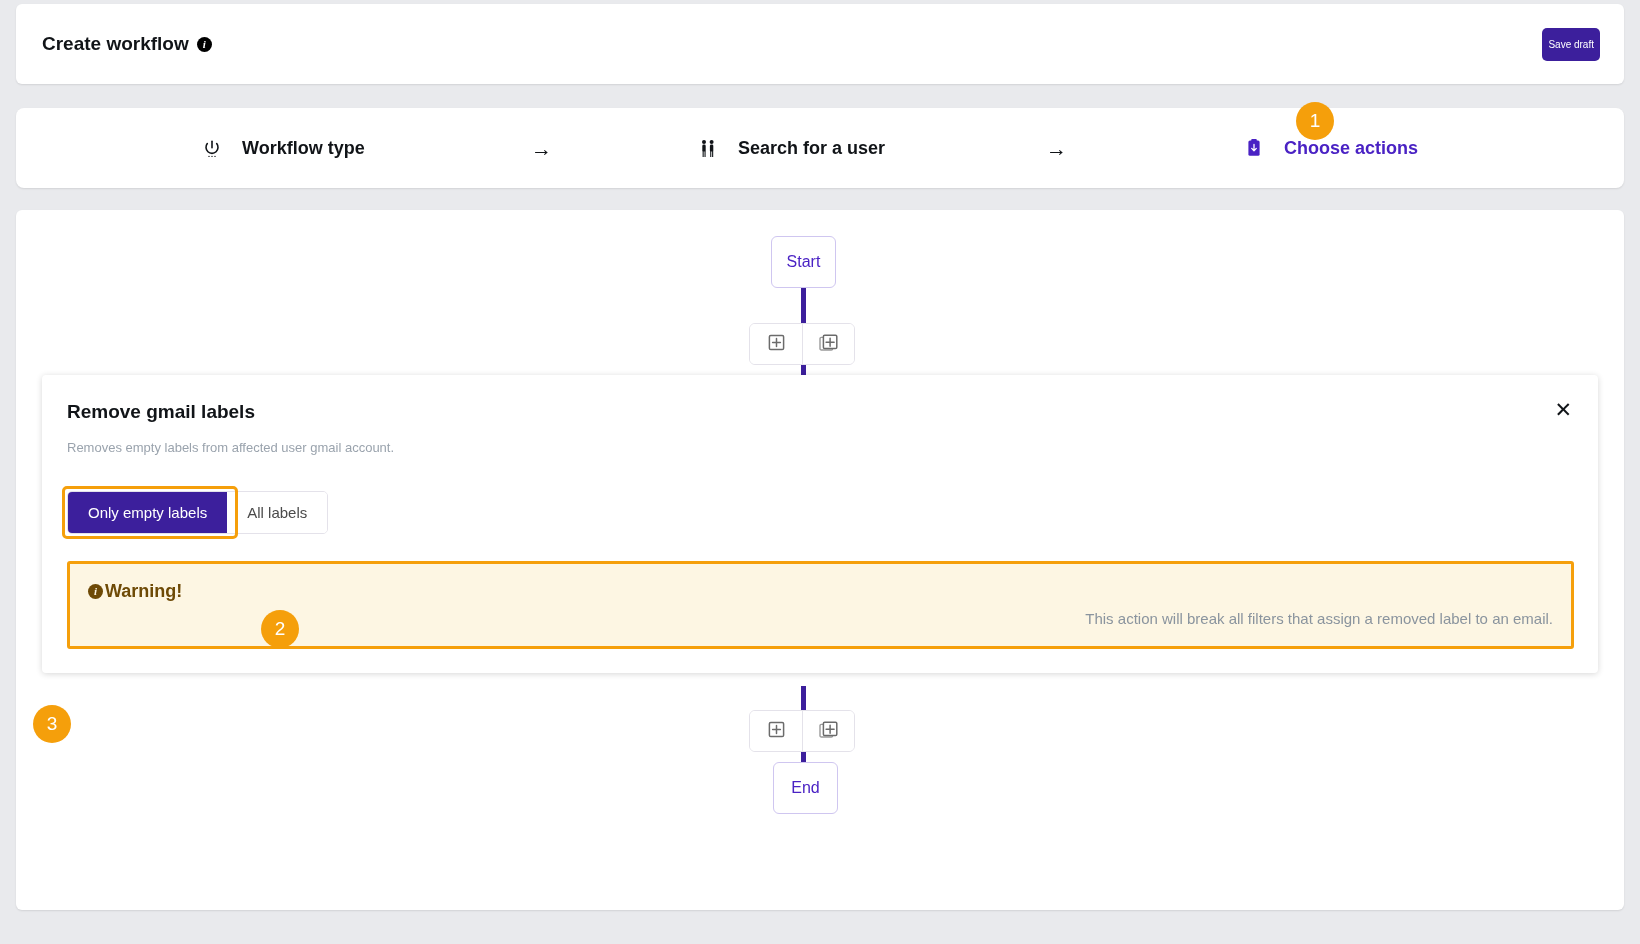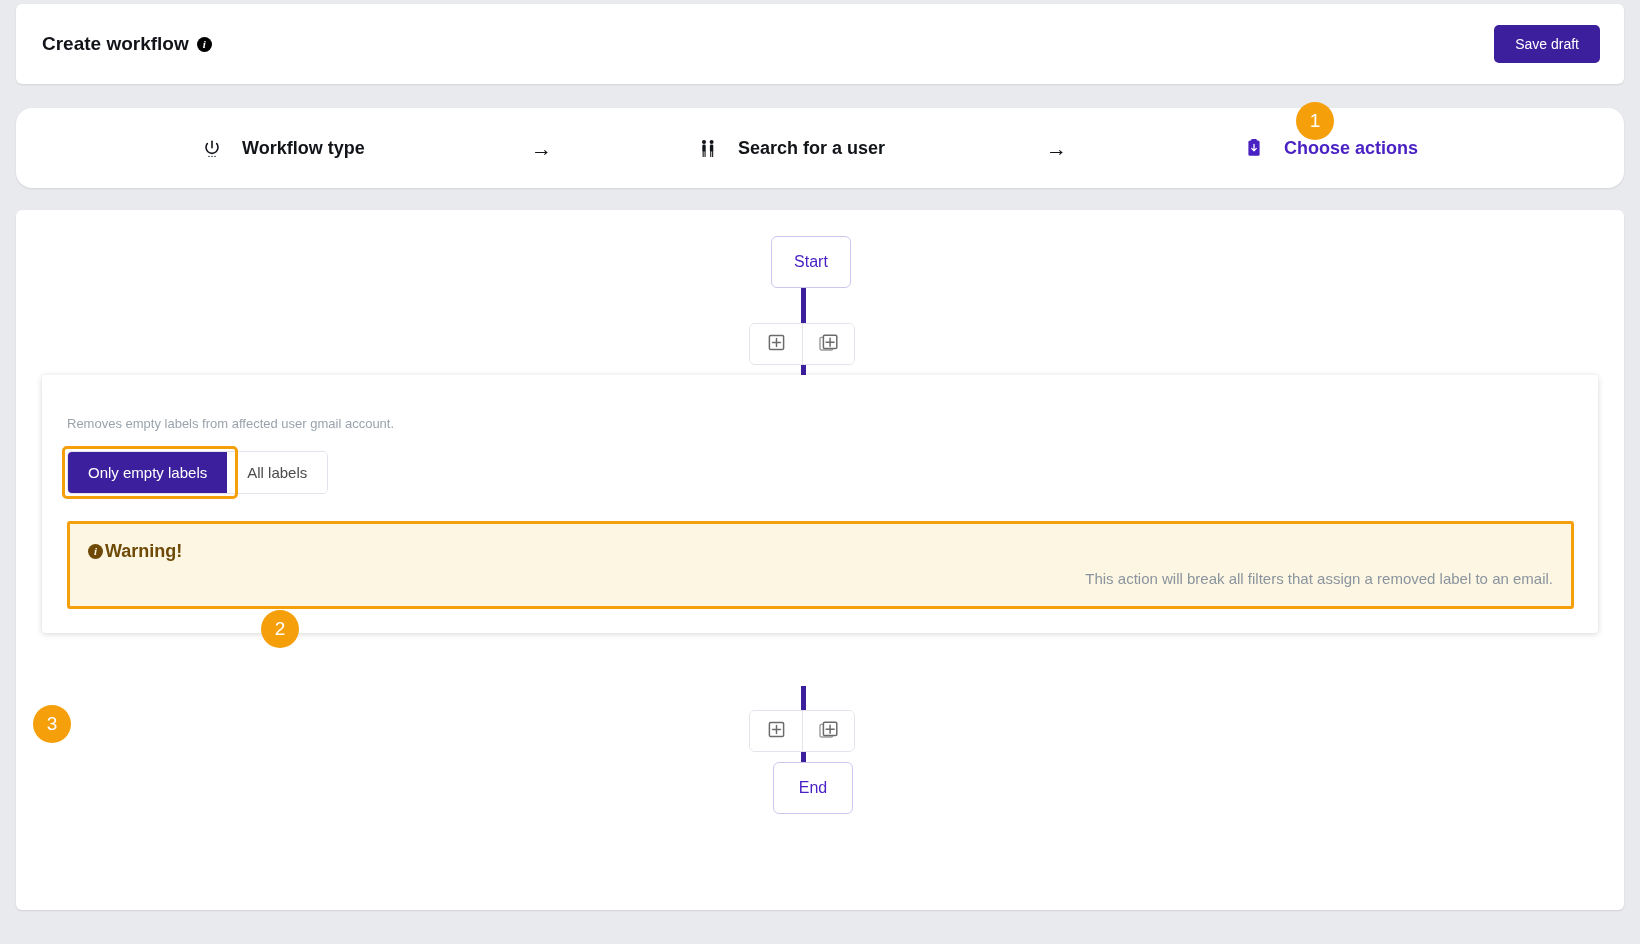--- a/index.html
+++ b/index.html
@@ -45,33 +45,33 @@
     font-weight: bold;
     font-style: italic;
     font-family: "Liberation Serif", serif;
     line-height: 1;
   }
   .save-draft {
     background: #3c1f9c;
     color: #ffffff;
     border: none;
     border-radius: 5px;
-    font-size: 14px;
+    font-size: 10px;
     font-family: "Liberation Sans", sans-serif;
-    padding: 11px 21px;
+    padding: 11px 6px;
     cursor: pointer;
   }
 
   
   .stepper-card {
     position: relative;
     margin-top: 24px;
     height: 80px;
     background: #ffffff;
-    border-radius: 16px;
+    border-radius: 8px;
     box-shadow: 0 1px 2px rgba(0,0,0,.10);
     display: flex;
     align-items: center;
   }
   .step {
     display: flex;
     align-items: center;
     gap: 20px;
     font-size: 18px;
     font-weight: bold;
@@ -118,21 +118,21 @@
     height: 700px;
     background: #ffffff;
     border-radius: 6px;
     box-shadow: 0 1px 2px rgba(0,0,0,.10);
   }
 
   .flow { position: absolute; left: 0; top: 0; width: 100%; height: 100%; }
 
   .node {
     position: absolute;
-    width: 80px; height: 52px;
+    width: 65px; height: 52px;
     border: 1px solid #cfc6f0;
     border-radius: 6px;
     background: #ffffff;
     color: #4a22c4;
     font-size: 16px;
     display: flex;
     align-items: center;
     justify-content: center;
     z-index: 6;
   }
@@ -200,21 +200,21 @@
   .close-btn {
     background: none; border: none; cursor: pointer;
     font-size: 21px; line-height: 1; color: #111418;
     padding: 0 2px;
   }
   .panel-sub {
     margin-top: 17px;
     font-size: 13px;
     color: #9aa3ad;
   }
-  .toggle-wrap { position: relative; margin-top: 20px; display: inline-flex; }
+  .toggle-wrap { position: relative; margin-top: 36px; display: inline-flex; }
   .toggle-group {
     display: inline-flex;
     border: 1px solid #e4e2ea;
     border-radius: 5px;
     overflow: hidden;
   }
   .toggle-btn {
     font-size: 15px;
     font-family: "Liberation Sans", sans-serif;
     padding: 12px 20px;
@@ -381,20 +381,24 @@
           </span>
         </button>
       </div>
 
       <div class="connector" id="conn-4"></div>
 
       <div class="node" id="node-end">End</div>
     </div>
 
     <div class="action-panel">
+      <div class="panel-head">
+        <div class="panel-title">Remove gmail labels</div>
+        <button class="close-btn">✕</button>
+      </div>
 
       <div class="panel-sub">Removes empty labels from affected user gmail account.</div>
 
       <div class="toggle-wrap">
         <div class="toggle-group">
           <button class="toggle-btn selected">Only empty labels</button>
           <button class="toggle-btn">All labels</button>
         </div>
         <div class="hl-ring"></div>
       </div>

